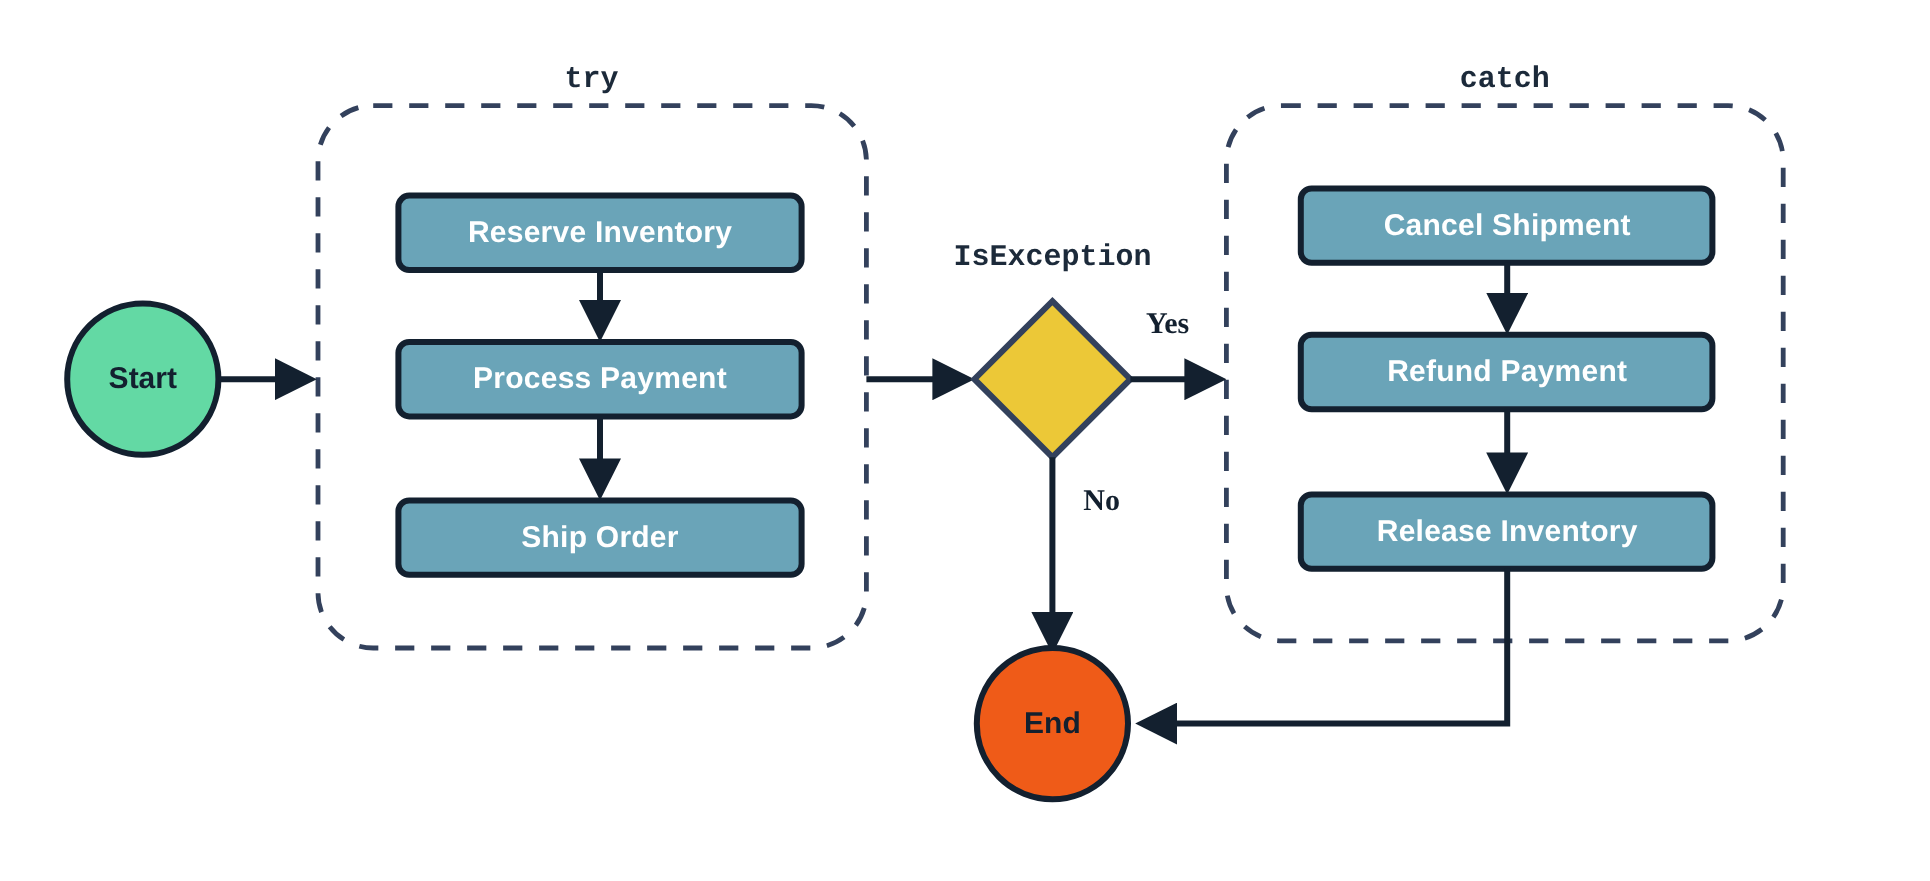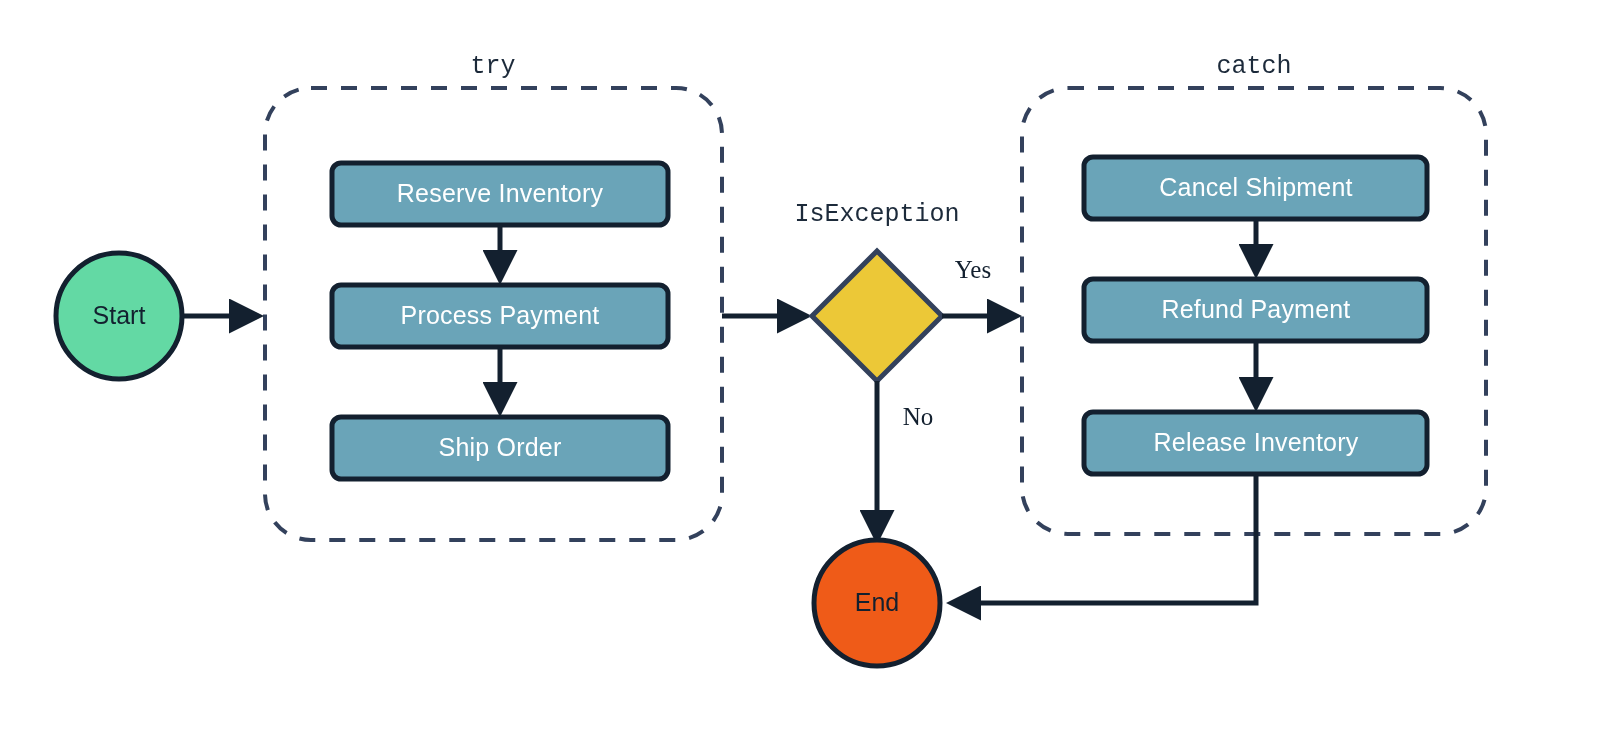--- a/index.html
+++ b/index.html
@@ -10,20 +10,21 @@
   }
   body {
     font-family: "Liberation Sans", sans-serif;
   }
   #canvas {
     position: relative;
     width: 1608px;
     height: 734px;
     background: #ffffff;
     overflow: hidden;
+    font-weight: bold;
   }
   #diagram-svg {
     position: absolute;
     left: 0;
     top: 0;
     width: 1608px;
     height: 734px;
   }
   .node-label {
     font-family: "Liberation Sans", sans-serif;

